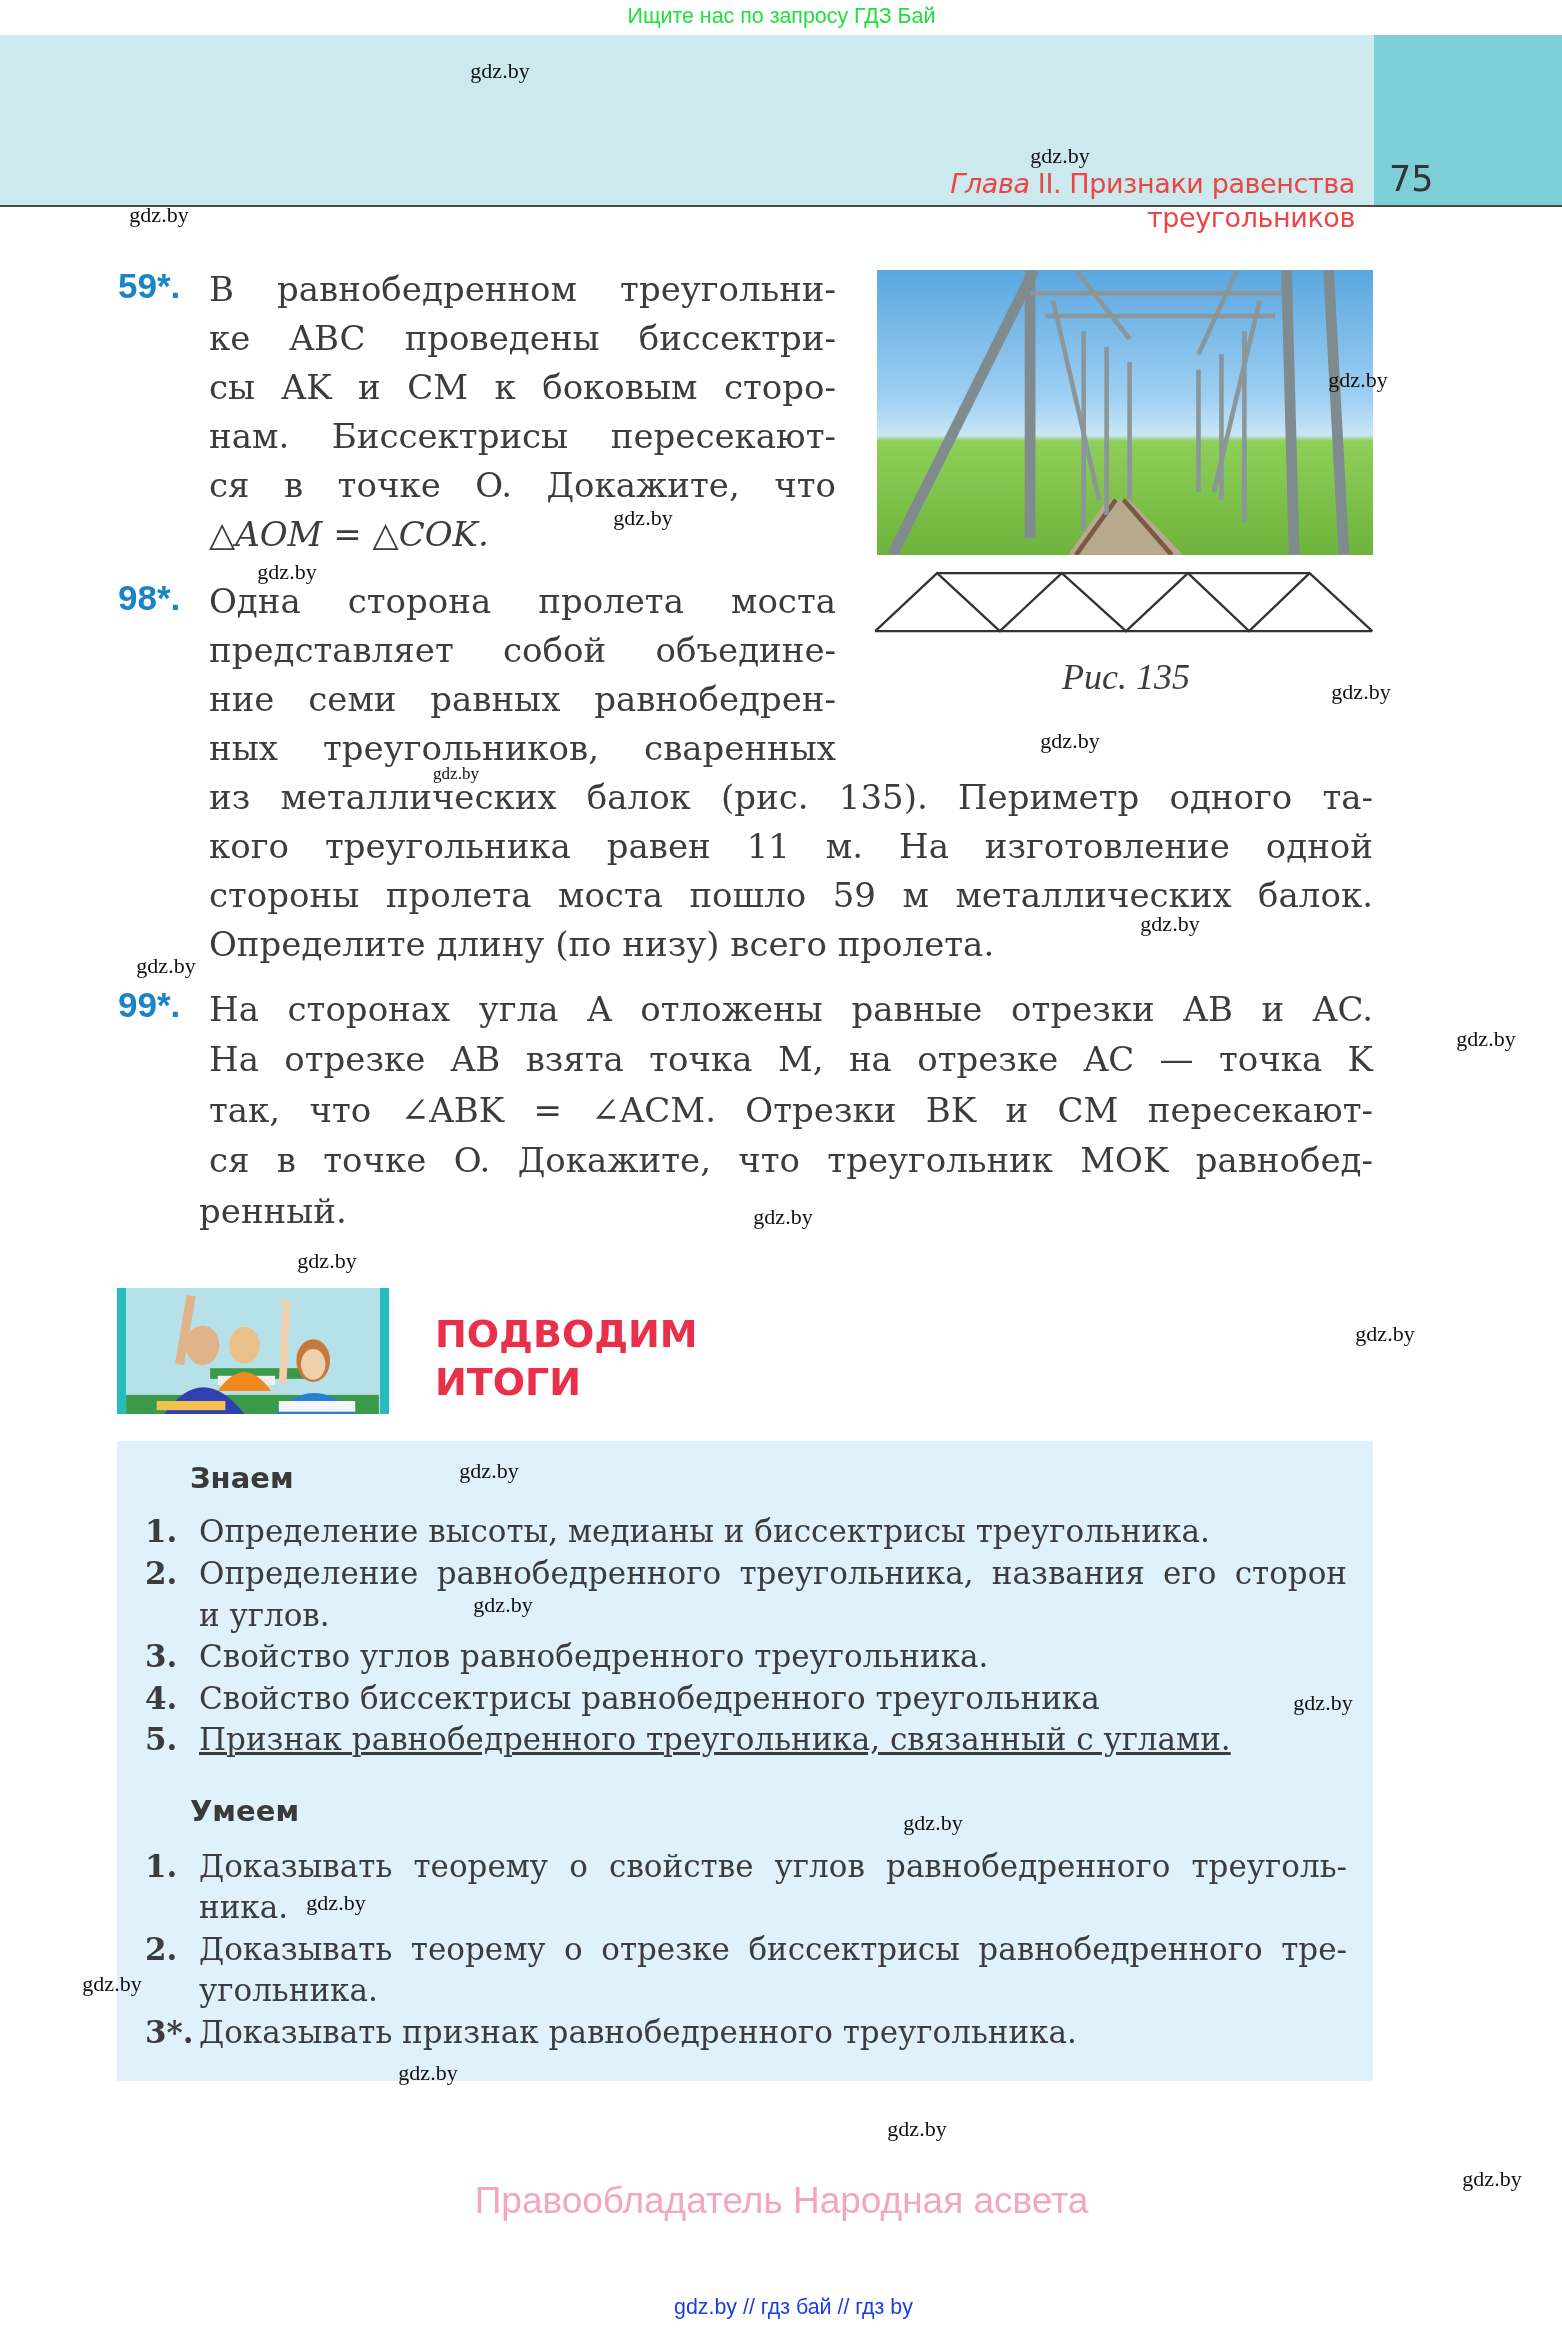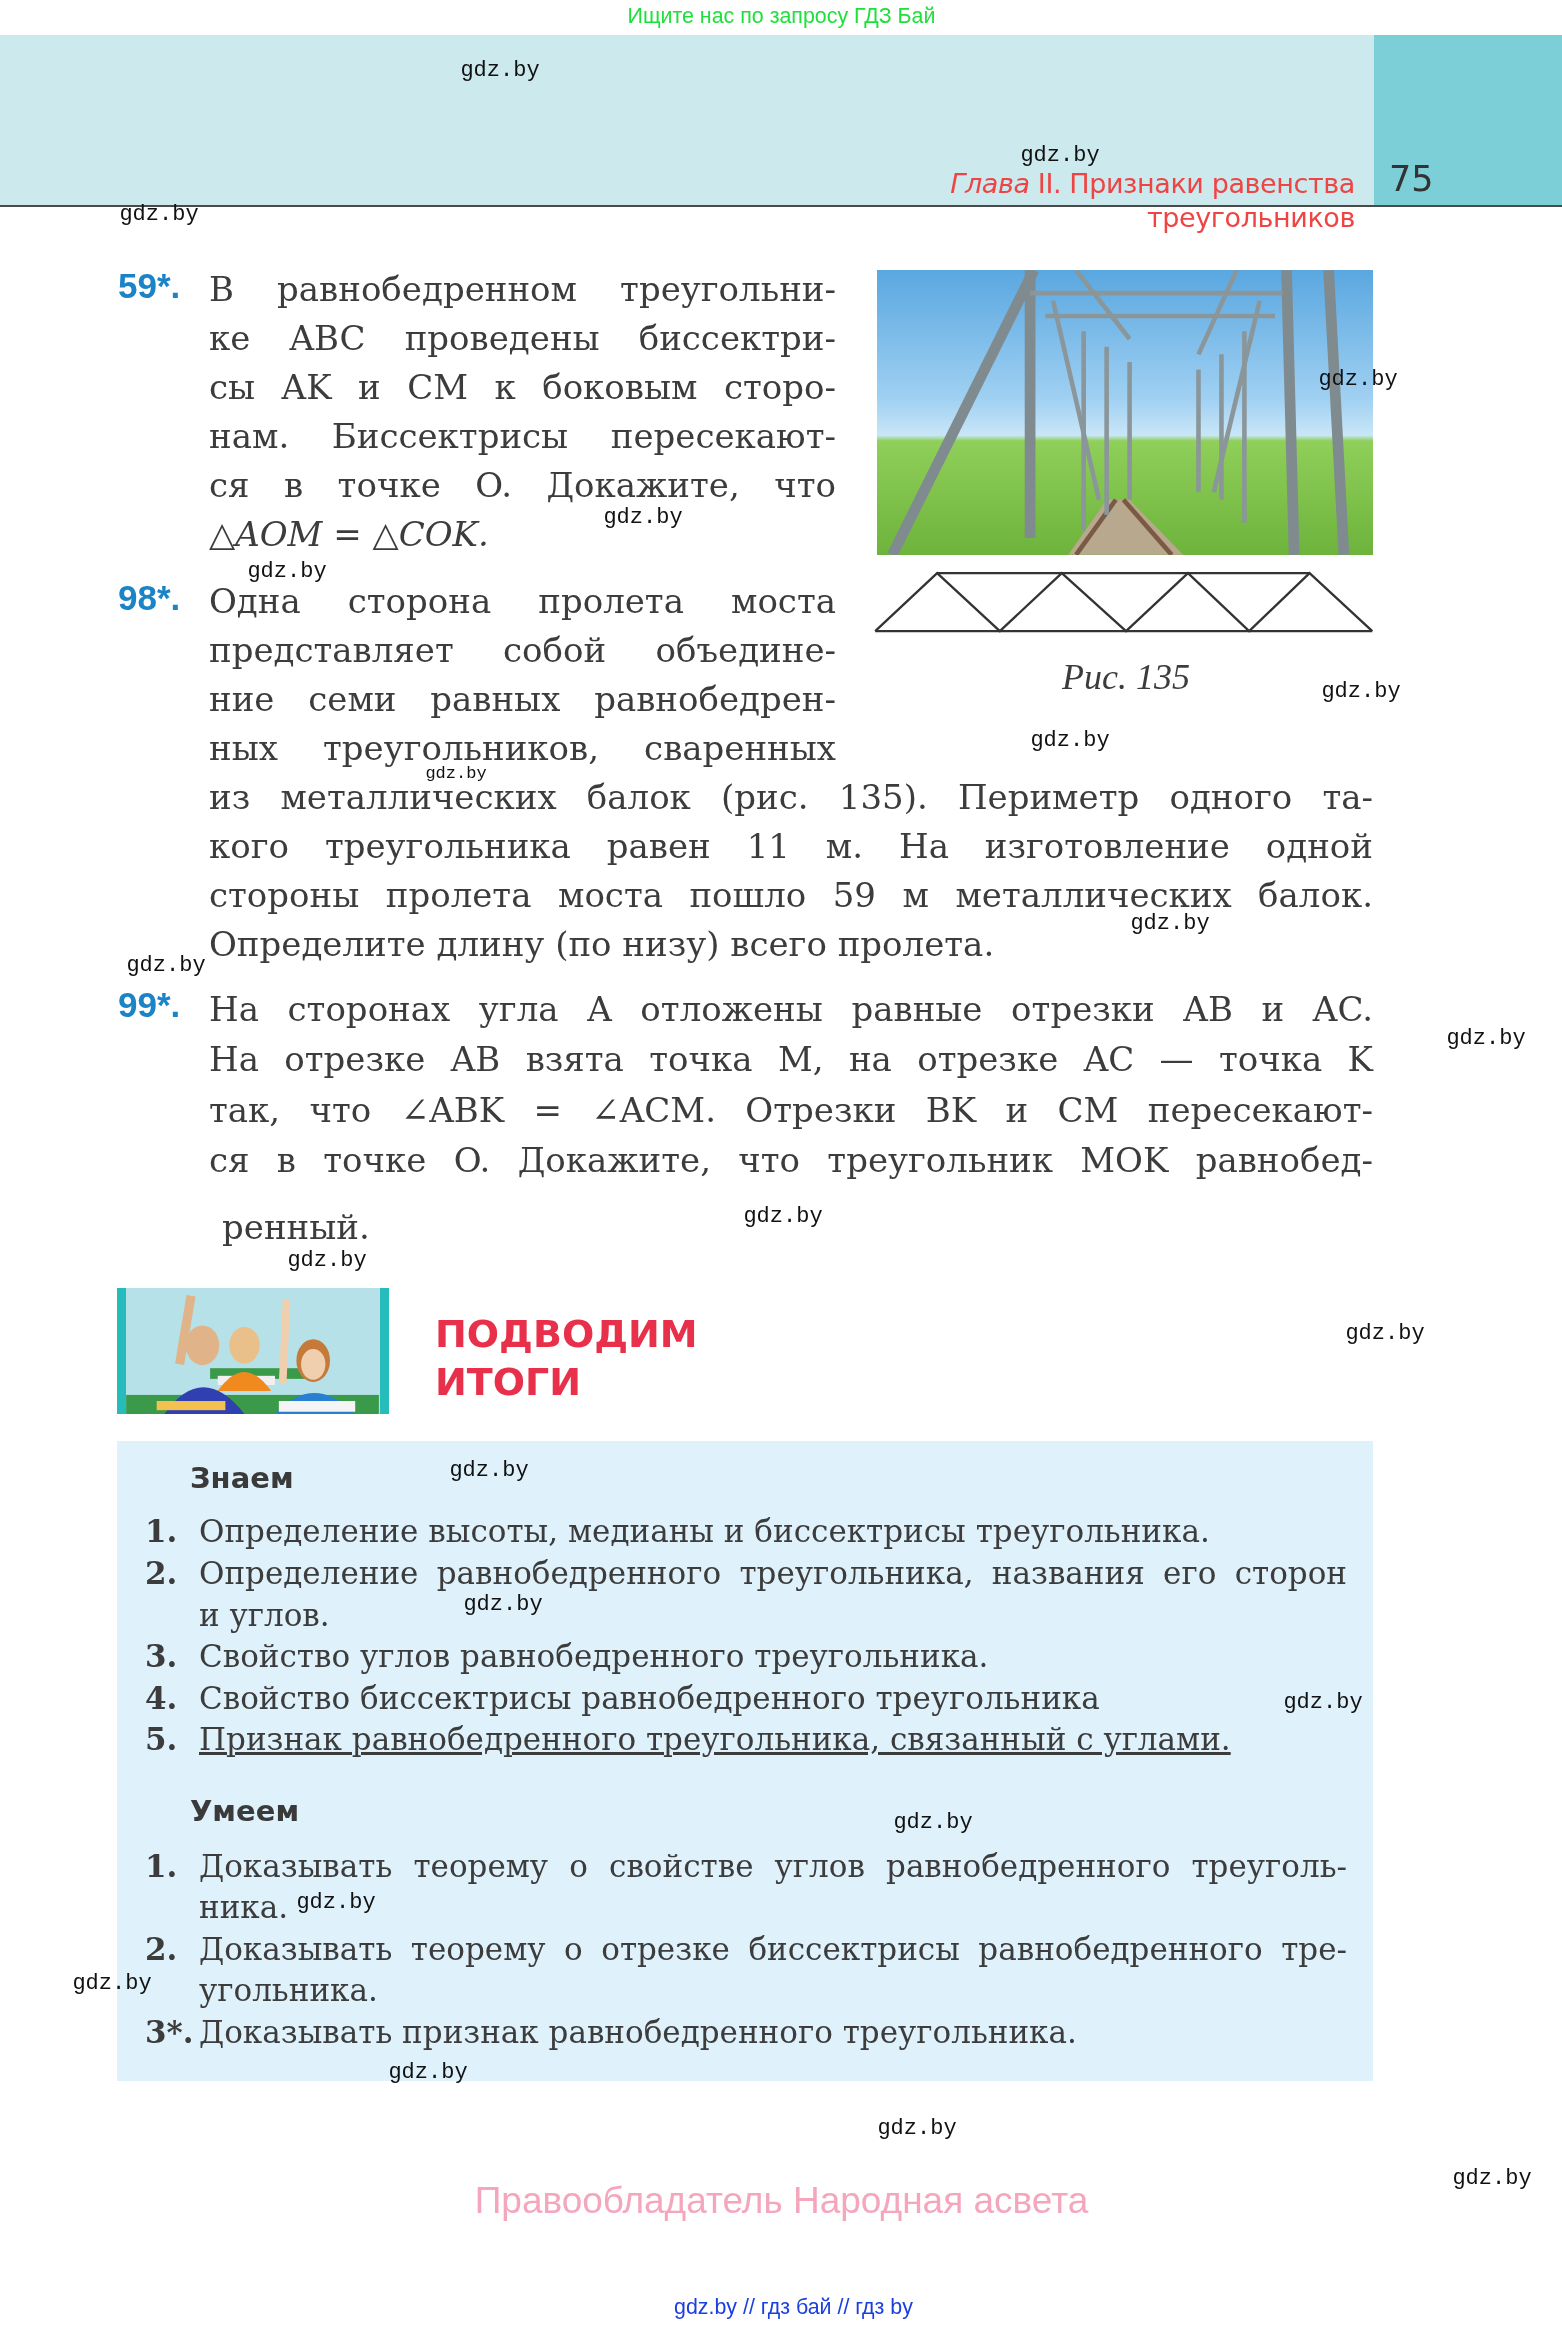--- a/index.html
+++ b/index.html
@@ -27,21 +27,21 @@
   .illustration { left:117px; top:1288px; width:272px; height:126px; background:#b6e1e8; overflow:hidden;
                   border-left:9.2px solid #27bcbc; border-right:9.2px solid #27bcbc; box-sizing:border-box; }
   .summary-heading { left:435px; top:1310px; font-family:"DejaVu Sans", sans-serif; font-weight:bold;
                      font-size:38px; line-height:48px; color:#e8304a; }
 
   .summary-box { left:117px; top:1441px; width:1256px; height:640px; background:#dff1fb; }
   .sub-h { font-family:"DejaVu Sans", sans-serif; font-weight:bold; font-size:29px; color:#3a3a3a; }
   .li-num { font-weight:bold; font-size:31px; color:#3c3c3c; }
   .li-text { font-size:31px; color:#3c3c3c; white-space:nowrap; }
 
-  .wm { position:absolute; font-family:Liberation Mono, monospace; font-size:22px; color:#111; line-height:23px; white-space:nowrap; transform:translate(-50%,-50%); }
+  .wm { position:absolute; font-family:Liberation Serif, serif; font-size:22px; color:#111; line-height:23px; white-space:nowrap; transform:translate(-50%,-50%); }
   .rights { left:0; width:1563px; top:2180px; text-align:center; font-family:"Liberation Sans", sans-serif;
             font-size:37px; color:#f4a6bd; }
   .footer-links { left:0; width:1563px; top:2295px; text-align:center; font-family:"Liberation Sans", sans-serif;
                   font-size:21.4px; color:#1a3fe0;padding-left:12px; }
 </style>
 </head>
 <body>
 
 <div class="abs top-banner">Ищите нас по запросу ГДЗ Бай</div>
 
@@ -108,21 +108,21 @@
   <div class="line just" style="left:209px;top:871px;width:1164px;">стороны пролета моста пошло 59 м металлических балок.</div>
   <div class="line" style="left:209px;top:920px;">Определите длину (по низу) всего пролета.</div>
 </div>
 
 <div class="abs num" style="left:118px;top:985px;">99*.</div>
 <div>
   <div class="line just" style="left:209px;top:985px;width:1164px;">На сторонах угла A отложены равные отрезки AB и AC.</div>
   <div class="line just" style="left:209px;top:1035px;width:1164px;">На отрезке AB взята точка M, на отрезке AC — точка K</div>
   <div class="line just" style="left:209px;top:1086px;width:1164px;">так, что ∠ABK = ∠ACM. Отрезки BK и CM пересекают-</div>
   <div class="line just" style="left:209px;top:1136px;width:1164px;">ся в точке O. Докажите, что треугольник MOK равнобед-</div>
-  <div class="line" style="left:222px;top:1187px;margin-top:16px;">ренный.</div>
+  <div class="line" style="left:199px;top:1187px;">ренный.</div>
 </div>
 
 <div class="abs illustration">
   <svg width="253" height="126" viewBox="0 0 331 165">
     <rect x="0" y="140" width="331" height="25" fill="#3a9a4a"></rect>
     <rect x="110" y="105" width="130" height="14" fill="#3a9a4a"></rect>
     <rect x="120" y="115" width="75" height="12" fill="#f0f0f0"></rect>
     <ellipse cx="155" cy="75" rx="20" ry="24" fill="#e9c08a"></ellipse>
     <path d="M120 135 Q155 85 190 135 Z" fill="#f08a1e"></path>
     <ellipse cx="100" cy="75" rx="22" ry="26" fill="#e0b488"></ellipse>

